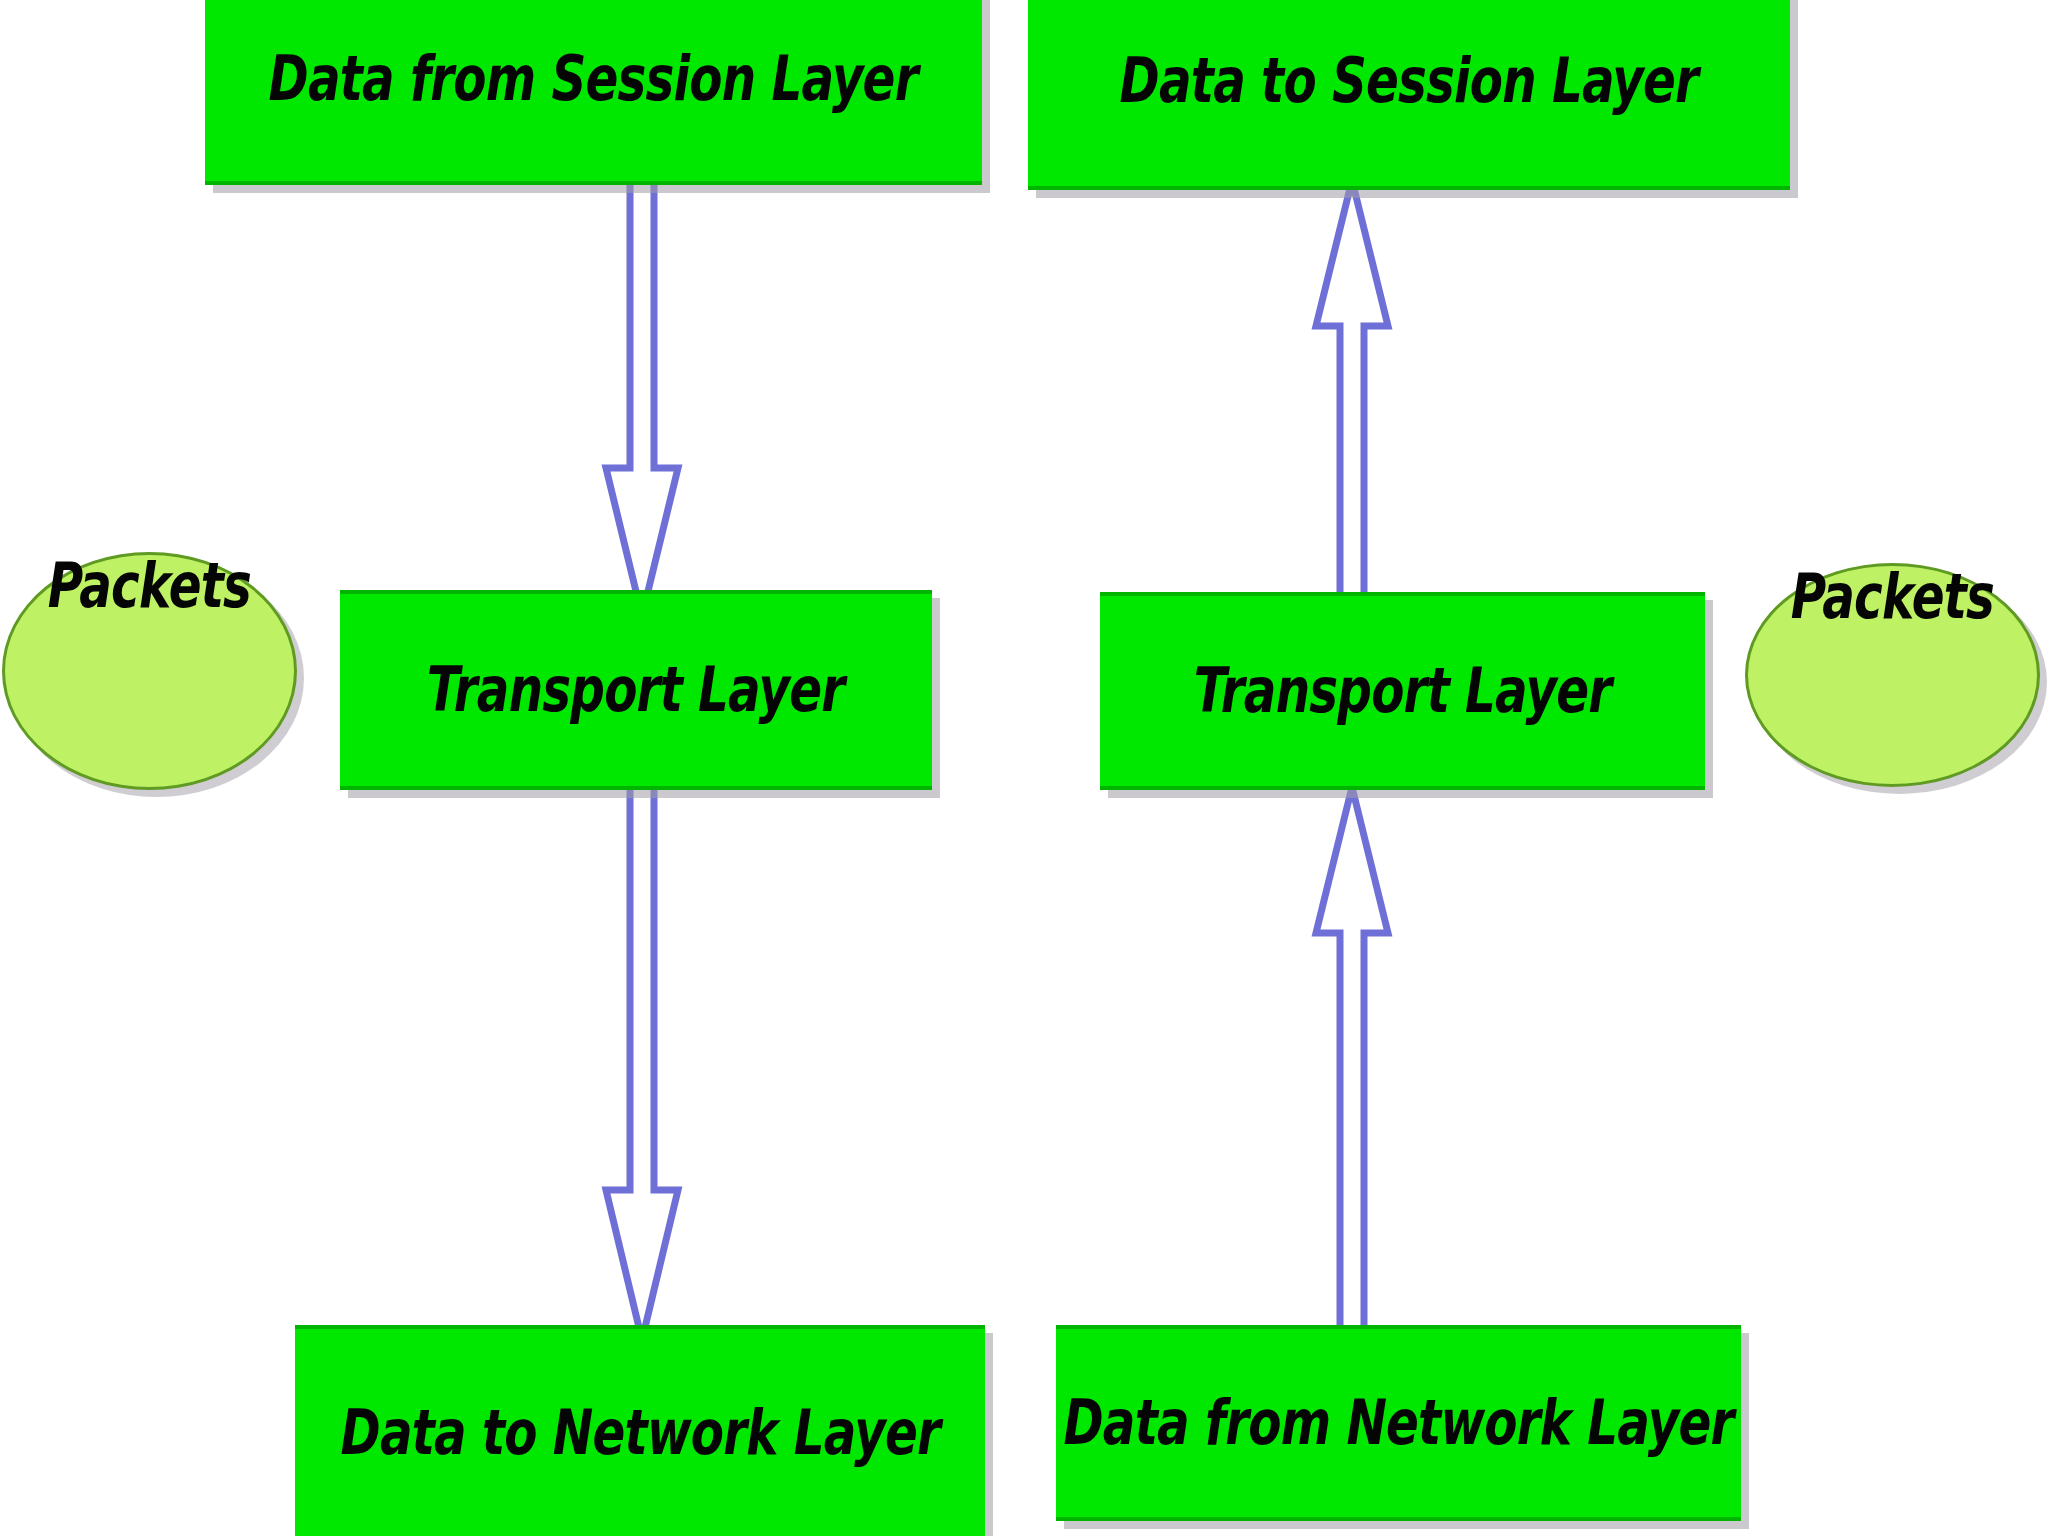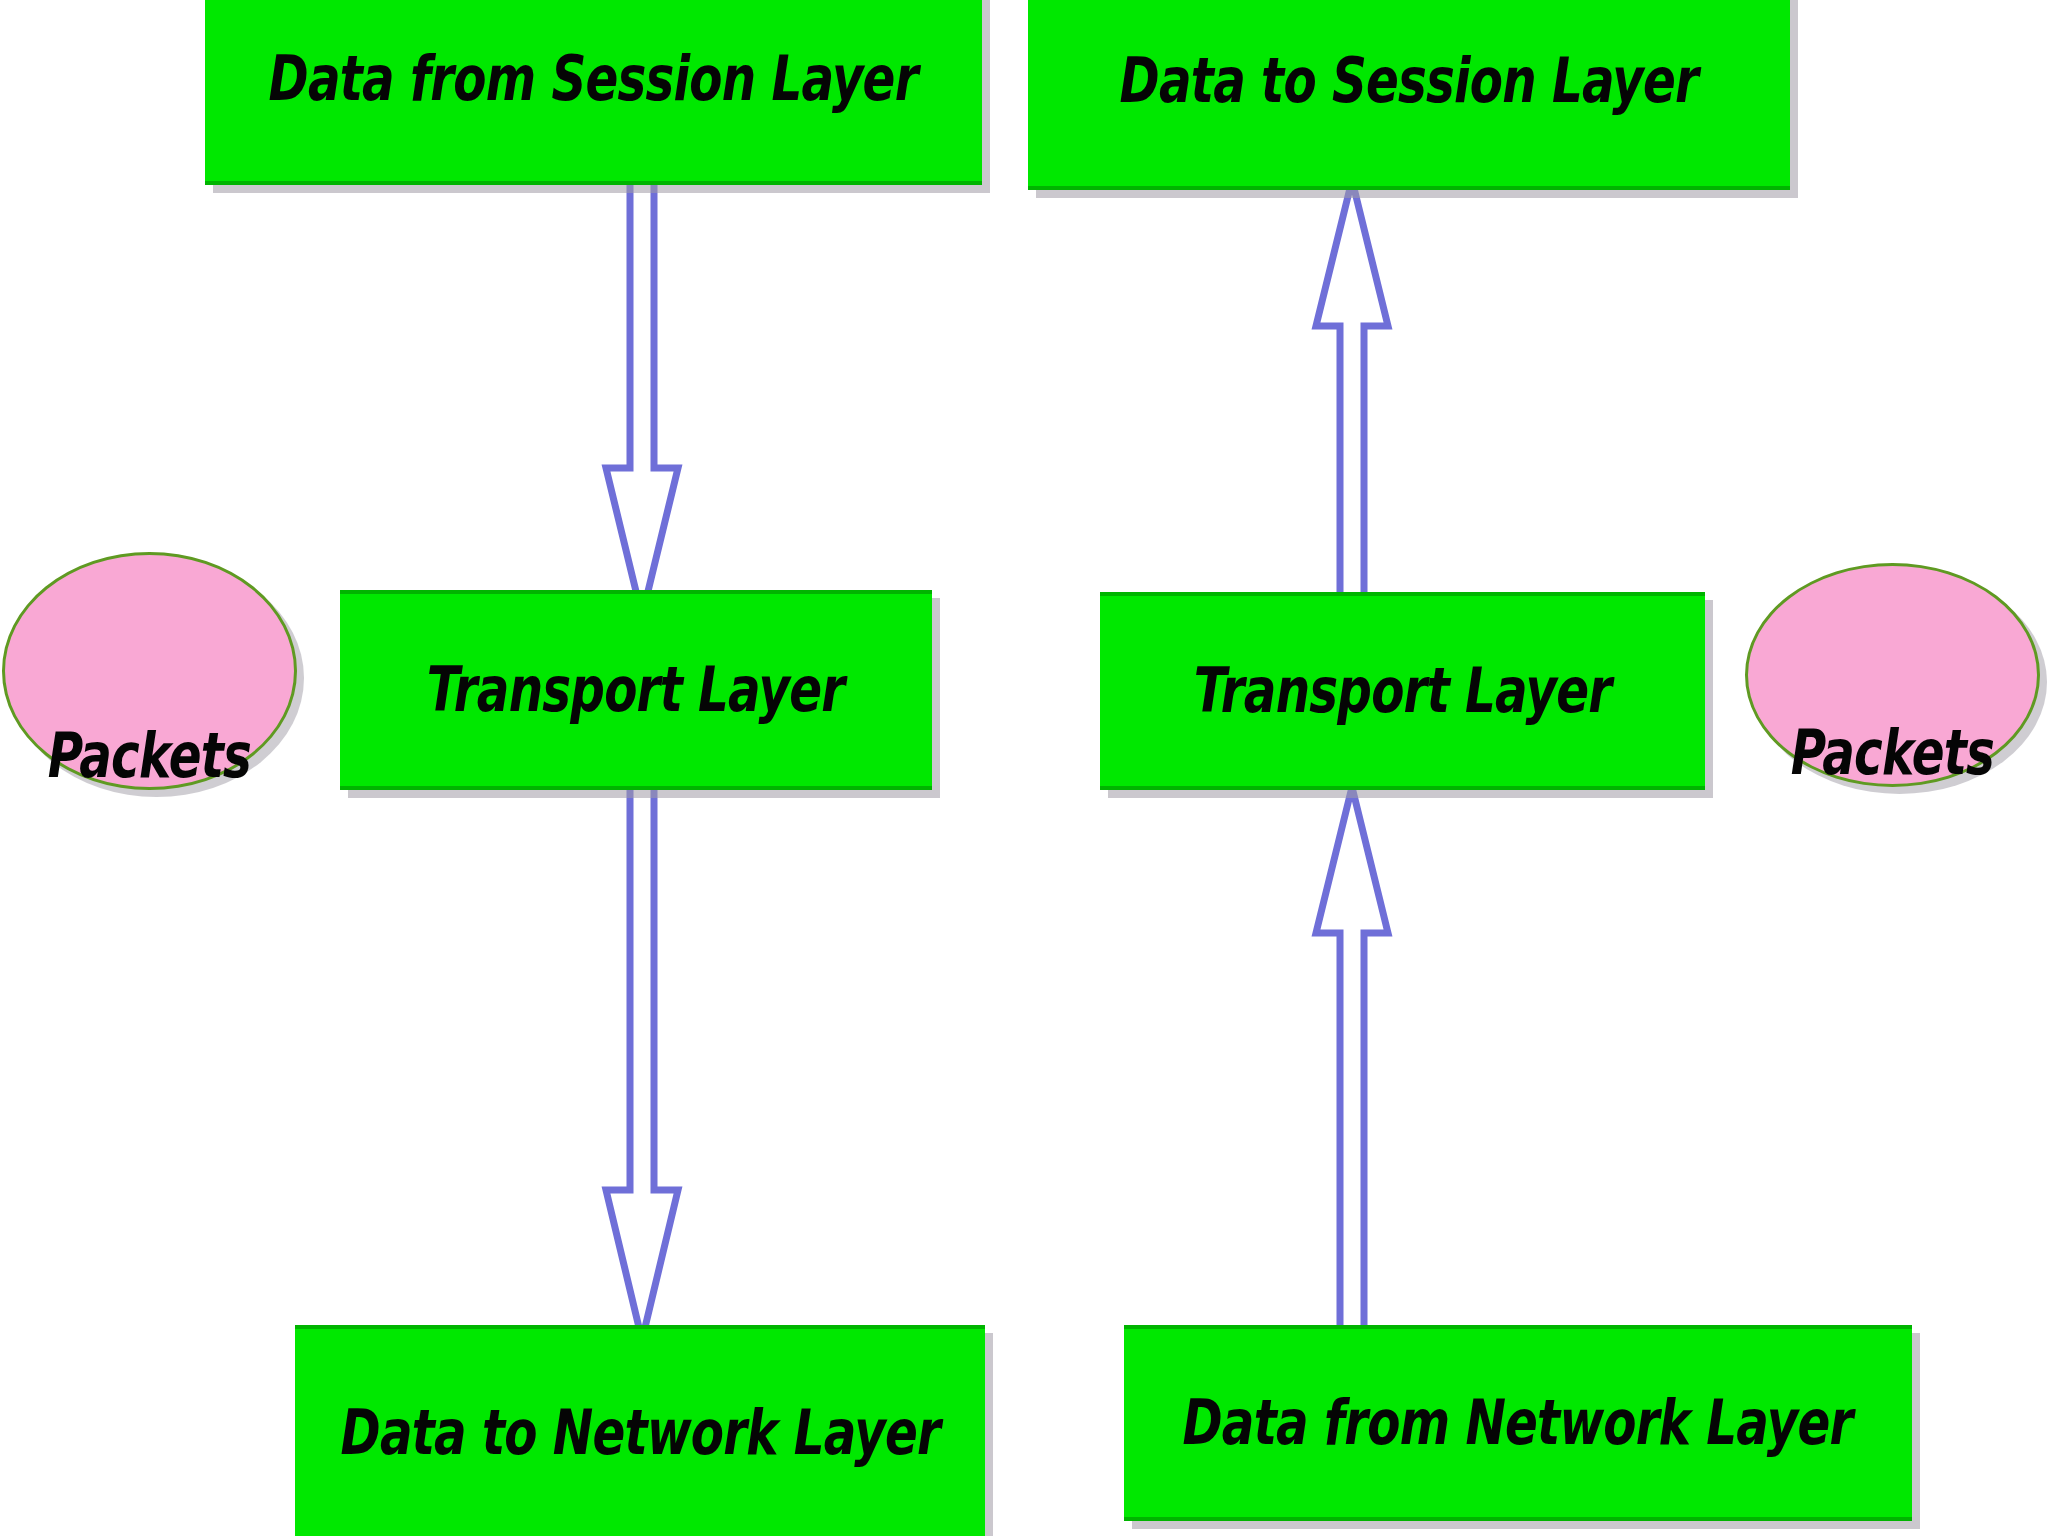--- a/index.html
+++ b/index.html
@@ -44,27 +44,27 @@
     letter-spacing: -1px;
     transform: scaleX(0.78);
     transform-origin: center center;
     white-space: nowrap;
     text-align: center;
   }
 
   
   .ellipse {
     position: absolute;
-    background: #f9a8d4;
+    background: #bef264;
     border: 3px solid #5f9a22;
     border-radius: 50%;
     box-sizing: border-box;
     box-shadow: 7px 7px 0 0 rgba(160,155,165,0.5);
     display: flex;
-    align-items: flex-end;
+    align-items: flex-start;
     justify-content: center;
     z-index: 3;
   }
   .ellipse-label {
     font-family: "DejaVu Sans", sans-serif;
     font-weight: 700;
     font-size: 62px;
     line-height: 1;
     color: #050505;
     letter-spacing: -1px;
@@ -139,17 +139,17 @@
   </div>
 
   <div class="box" style="left:1100px; top:592px; width:605px; height:198px;">
     <span class="box-label">Transport Layer</span>
   </div>
 
   <div class="ellipse" style="left:1745px; top:563px; width:295px; height:224px;">
     <span class="ellipse-label">Packets</span>
   </div>
 
-  <div class="box" style="left:1124px; top:1325px; width:788px; height:196px;">
+  <div class="box" style="left:1056px; top:1325px; width:685px; height:196px;">
     <span class="box-label">Data from Network Layer</span>
   </div>
 
 </div>
 
 </body></html>

